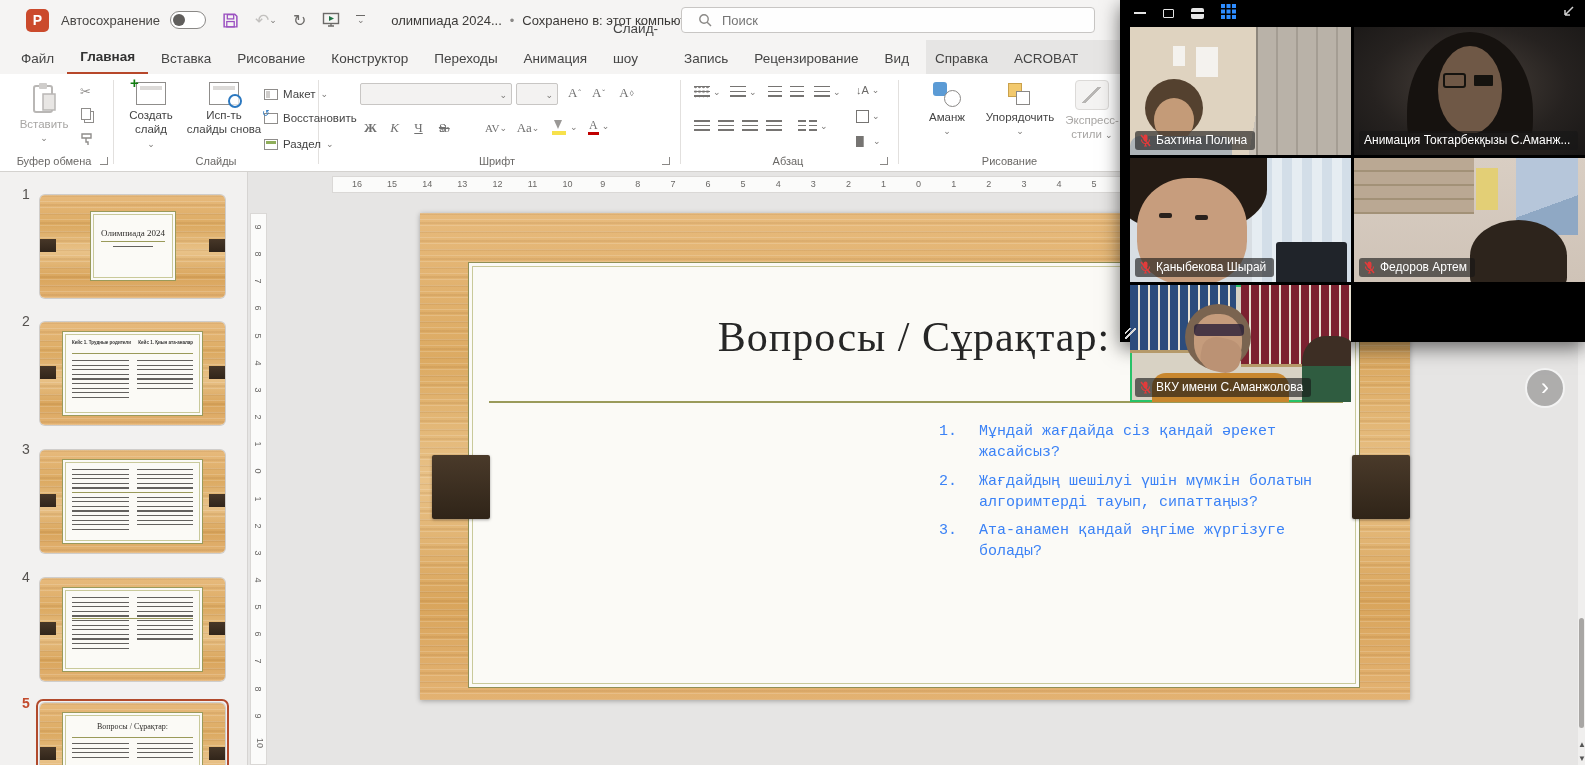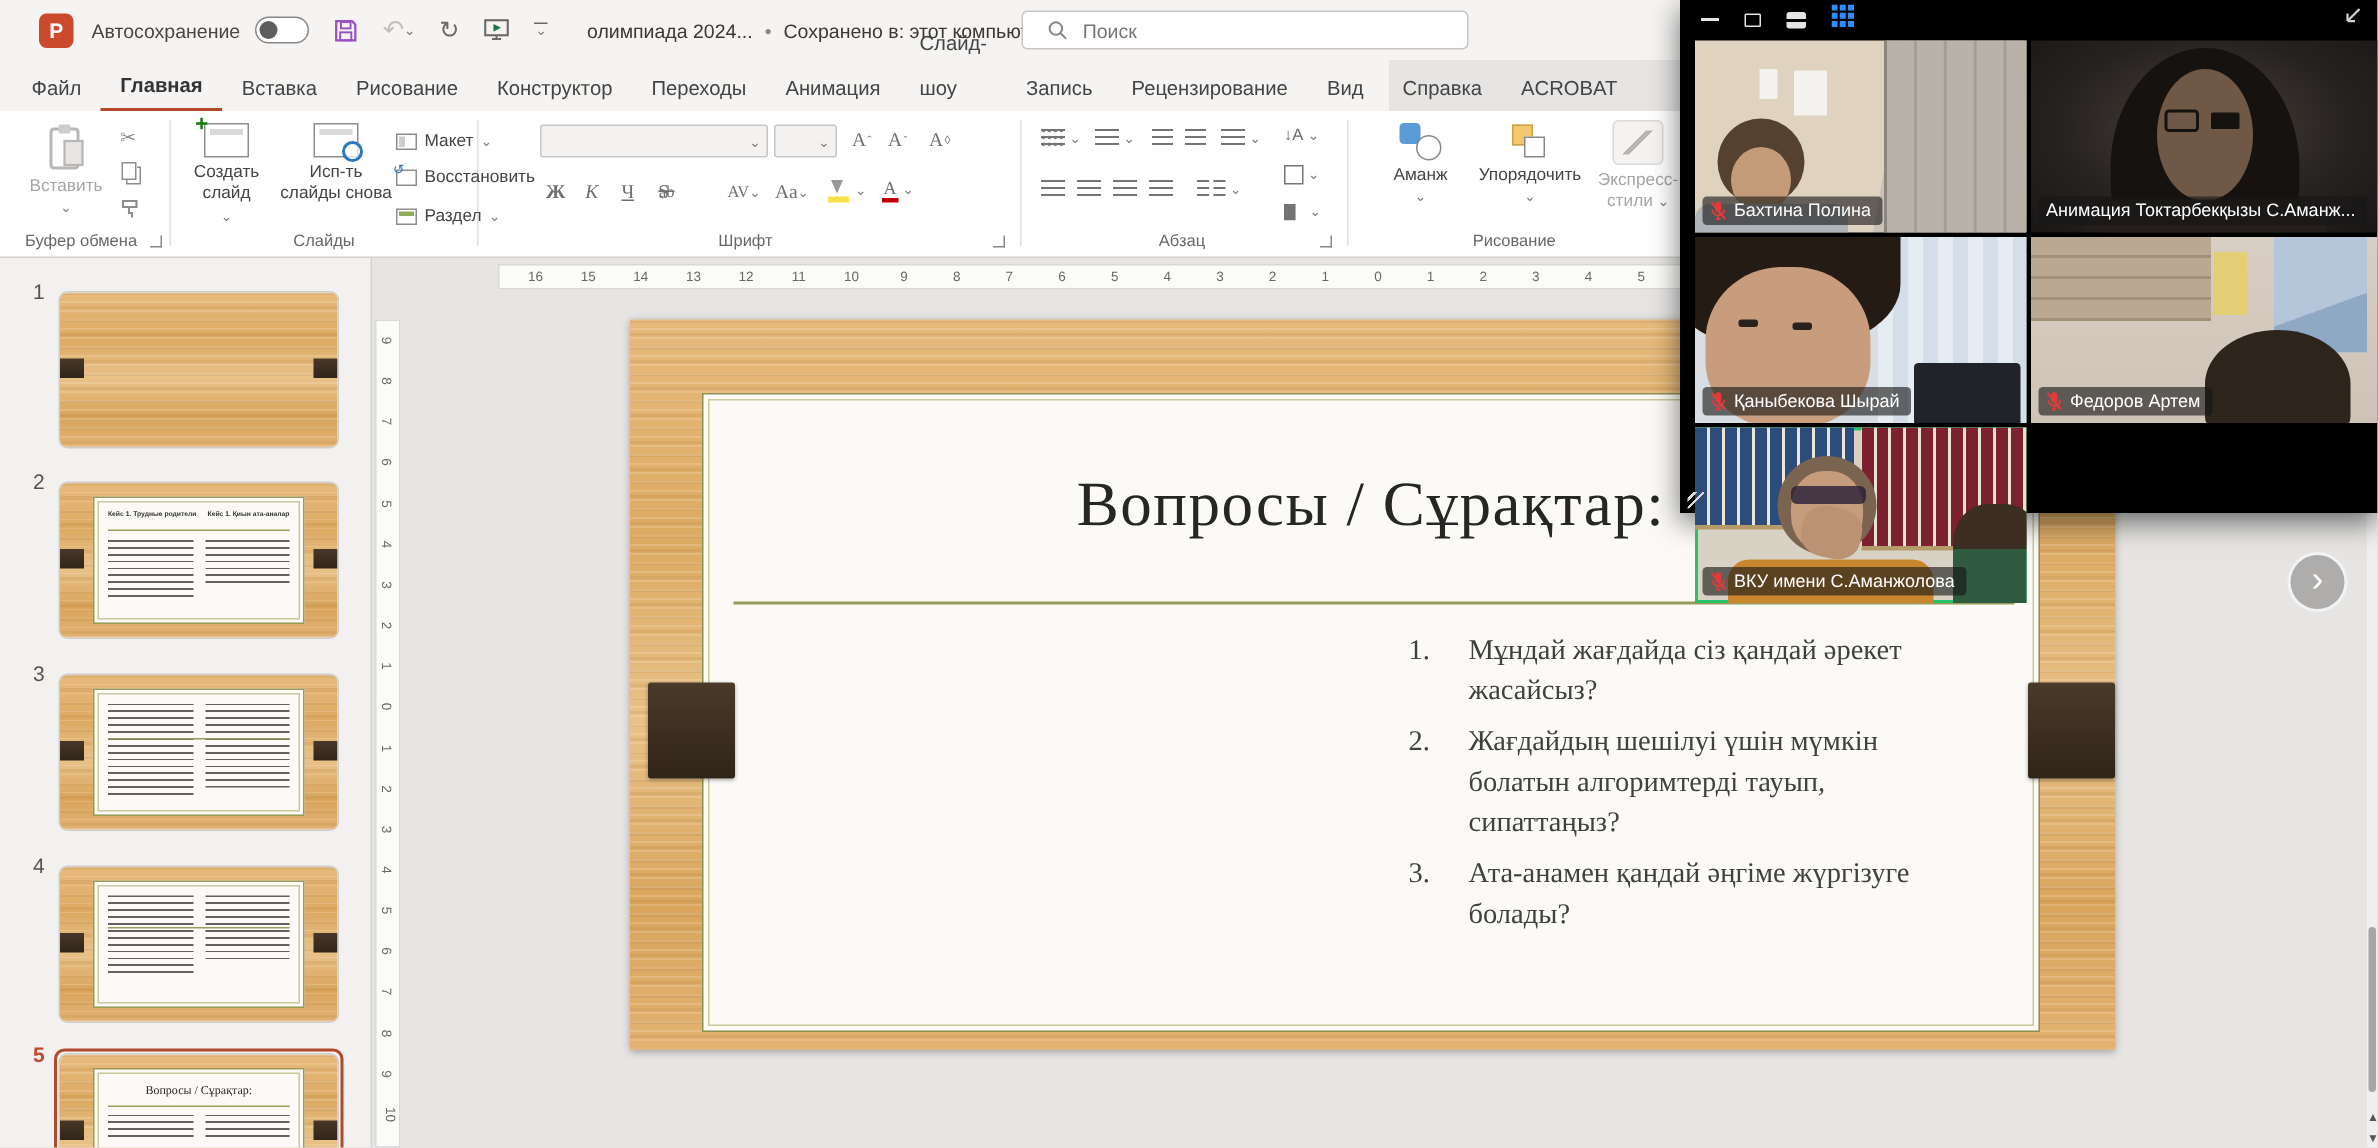--- a/index.html
+++ b/index.html
@@ -9,21 +9,21 @@
 #titlebar{position:absolute;left:0;top:0;width:1585px;height:40px;background:#f5f4f3;display:flex;align-items:center}
 #ppt-logo{width:23px;height:23px;border-radius:5px;background:#cb4a2c;color:#fff;font-weight:bold;font-size:14px;display:flex;align-items:center;justify-content:center;margin-left:26px}
 .tb-label{font-size:13px;color:#484644;margin-left:12px}
 #autosave-toggle{width:36px;height:18px;border:1px solid #8a8886;border-radius:10px;background:#fff;position:relative;margin-left:10px}
 #autosave-toggle .knob{position:absolute;left:2px;top:2px;width:12px;height:12px;border-radius:50%;background:#605e5c}
 .tb-ico{margin-left:16px;display:flex;align-items:center}
 .chev{font-size:9px;color:#7a7876;line-height:1}
 .chev::before{content:"⌄"}
 .chev.up::before{content:"∨"}
 #doc-title-wrap{display:flex;align-items:center;gap:8px;margin-left:26px;font-size:13px;color:#3b3937}
-#search-box{position:absolute;left:681px;top:7px;width:298px;height:26px;background:#fefefe;border:1px solid #c8c6c4;border-radius:4px;display:flex;align-items:center;padding-left:16px;gap:10px}
+#search-box{position:absolute;left:681px;top:7px;width:414px;height:26px;background:#fefefe;border:1px solid #c8c6c4;border-radius:4px;display:flex;align-items:center;padding-left:16px;gap:10px}
 #search-box input{border:none;outline:none;background:transparent;font-size:13px;color:#605e5c;font-family:inherit;width:260px}
 
 #tabs-row{position:absolute;left:0;top:40px;width:926px;height:34px;background:#f5f4f3;display:flex;align-items:flex-end;padding-left:8px}
 .rtab{font-size:13.5px;color:#444;padding:0 13px;line-height:30px;cursor:default}
 .rtab.active{font-weight:bold;color:#333;border-bottom:2.5px solid #b7472a}
 
 #ribbon{position:absolute;left:0;top:74px;width:1585px;height:98px;background:#fff;border-bottom:1px solid #d4d2cf}
 .gdiv{position:absolute;top:6px;height:84px;width:1px;background:#e2e0de}
 .glabel{position:absolute;bottom:4px;font-size:11px;color:#6a6866;text-align:center}
 .launcher{position:absolute;bottom:6px;width:8px;height:8px;border-right:1.5px solid #8a8886;border-bottom:1.5px solid #8a8886}
@@ -77,21 +77,21 @@
 .hnum{position:absolute;top:2px;font-size:9px;color:#6a6866;transform:translateX(-50%)}
 #v-ruler{position:absolute;left:250px;top:213px;width:17px;height:552px;background:#fbfbfa;border:1px solid #dad8d6;overflow:hidden}
 .vnum{position:absolute;left:4px;font-size:9px;color:#6a6866;transform:rotate(90deg)}
 #slide{position:absolute;left:420px;top:213px;width:990px;height:487px;box-shadow:0 1px 5px rgba(0,0,0,.3)}
 #slide-card{position:absolute;left:48px;top:49px;width:892px;height:426px;background:#fbfaf6;border:1px solid #8f8f55;box-shadow:inset 0 0 0 3px #fbfaf6,inset 0 0 0 4px #c9c99a}
 .clip{position:absolute;top:242px;width:58px;height:64px;background:linear-gradient(180deg,#4a3a2a,#2f2418);border-radius:2px;box-shadow:0 1px 3px rgba(0,0,0,.35);z-index:3}
 #slide-title{position:absolute;left:0;right:0;top:50px;text-align:center;font-family:"Liberation Serif","DejaVu Serif",serif;font-size:42px;color:#262626;letter-spacing:1px}
 #title-rule{position:absolute;left:20px;right:16px;top:138px;height:2px;background:#9a9a5a}
 #q-left{position:absolute;left:64px;top:162px;width:270px;font-family:"Liberation Serif","DejaVu Serif",serif;font-size:21px;line-height:1.5;color:#262626}
 #q-left div{margin-bottom:15px}
-#q-right{position:absolute;left:470px;top:158px;width:376px;font-family:Liberation Serif, serif;font-size:19px;line-height:1.42;color:#404040;list-style:none;counter-reset:q}
+#q-right{position:absolute;left:470px;top:158px;width:376px;font-family:Liberation Mono, monospace;font-size:15px;line-height:1.42;color:#3b82f6;list-style:none;counter-reset:q}
 #q-right li{position:relative;padding-left:40px;margin-bottom:7px}
 #q-right li::before{counter-increment:q;content:counter(q) ".";position:absolute;left:0}
 #v-scroll{position:absolute;left:1578px;top:176px;width:7px;height:589px;background:#f0efee}
 #v-scroll .vthumb{position:absolute;left:1px;top:442px;width:5px;height:110px;background:#a8a6a4;border-radius:3px}
 #v-scroll .sarrow{position:absolute;left:0;width:7px;font-size:8px;color:#555;text-align:center}
 
 #overlay{position:absolute;left:1120px;top:0;width:465px;height:342px;background:#000000;box-shadow:0 6px 18px rgba(0,0,0,.55);z-index:10}
 #ov-top{position:absolute;left:0;top:0;right:0;height:26px;display:flex;align-items:center;gap:17px;padding-left:14px}
 .ov-min{width:12px;height:2px;background:#e4e4e4}
 .ov-max{width:11px;height:9px;border:1.5px solid #e4e4e4;border-radius:1px}
@@ -364,20 +364,25 @@
     <span><span>Экспресс-</span><br><span>стили</span> <span class="chev"></span></span>
   </div>
   <div class="glabel" style="left:902px;width:215px">Рисование</div>
 </div>
 
 <div id="thumb-panel">
   <span class="t-num" style="top:14px">1</span>
   <div class="thumb wood" style="top:23px">
     <span class="t-clip l"></span>
       <span class="t-clip r"></span>
+    <div class="t-card" style="left:50px;top:16px;width:86px;height:70px;padding-top:16px">
+      <div class="t-title" style="font-size:9px">Олимпиада 2024</div>
+      <div class="t-hr" style="margin:3px 10px 4px"></div>
+      <div class="fl" style="height:3px;margin:0 22px"></div>
+    </div>
   </div>
 
   <span class="t-num" style="top:141px">2</span>
   <div class="thumb wood" style="top:150px">
     <span class="t-clip l"></span>
       <span class="t-clip r"></span>
     <div class="t-card" style="left:22px;top:9px;width:141px;height:85px;padding-top:8px">
       <div style="display:flex;justify-content:space-between;padding:0 9px;font-size:4.5px;font-weight:bold;color:#333">
         <span>Кейс 1. Трудные родители</span>
         <span>Кейс 1. Қиын ата-аналар</span>

